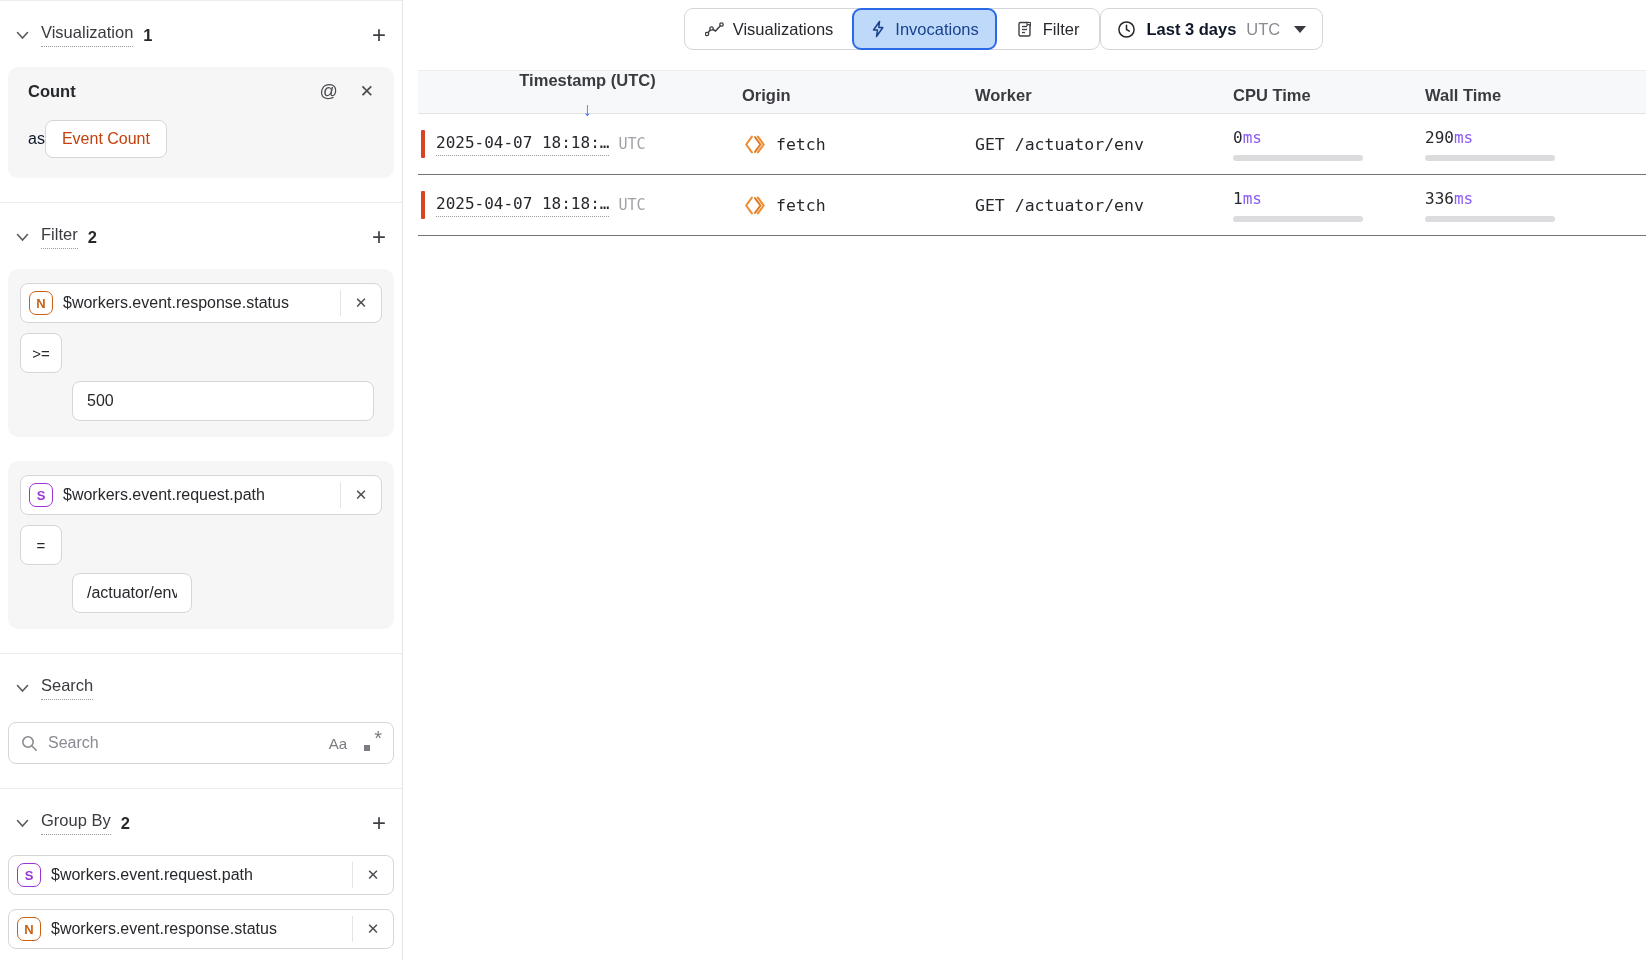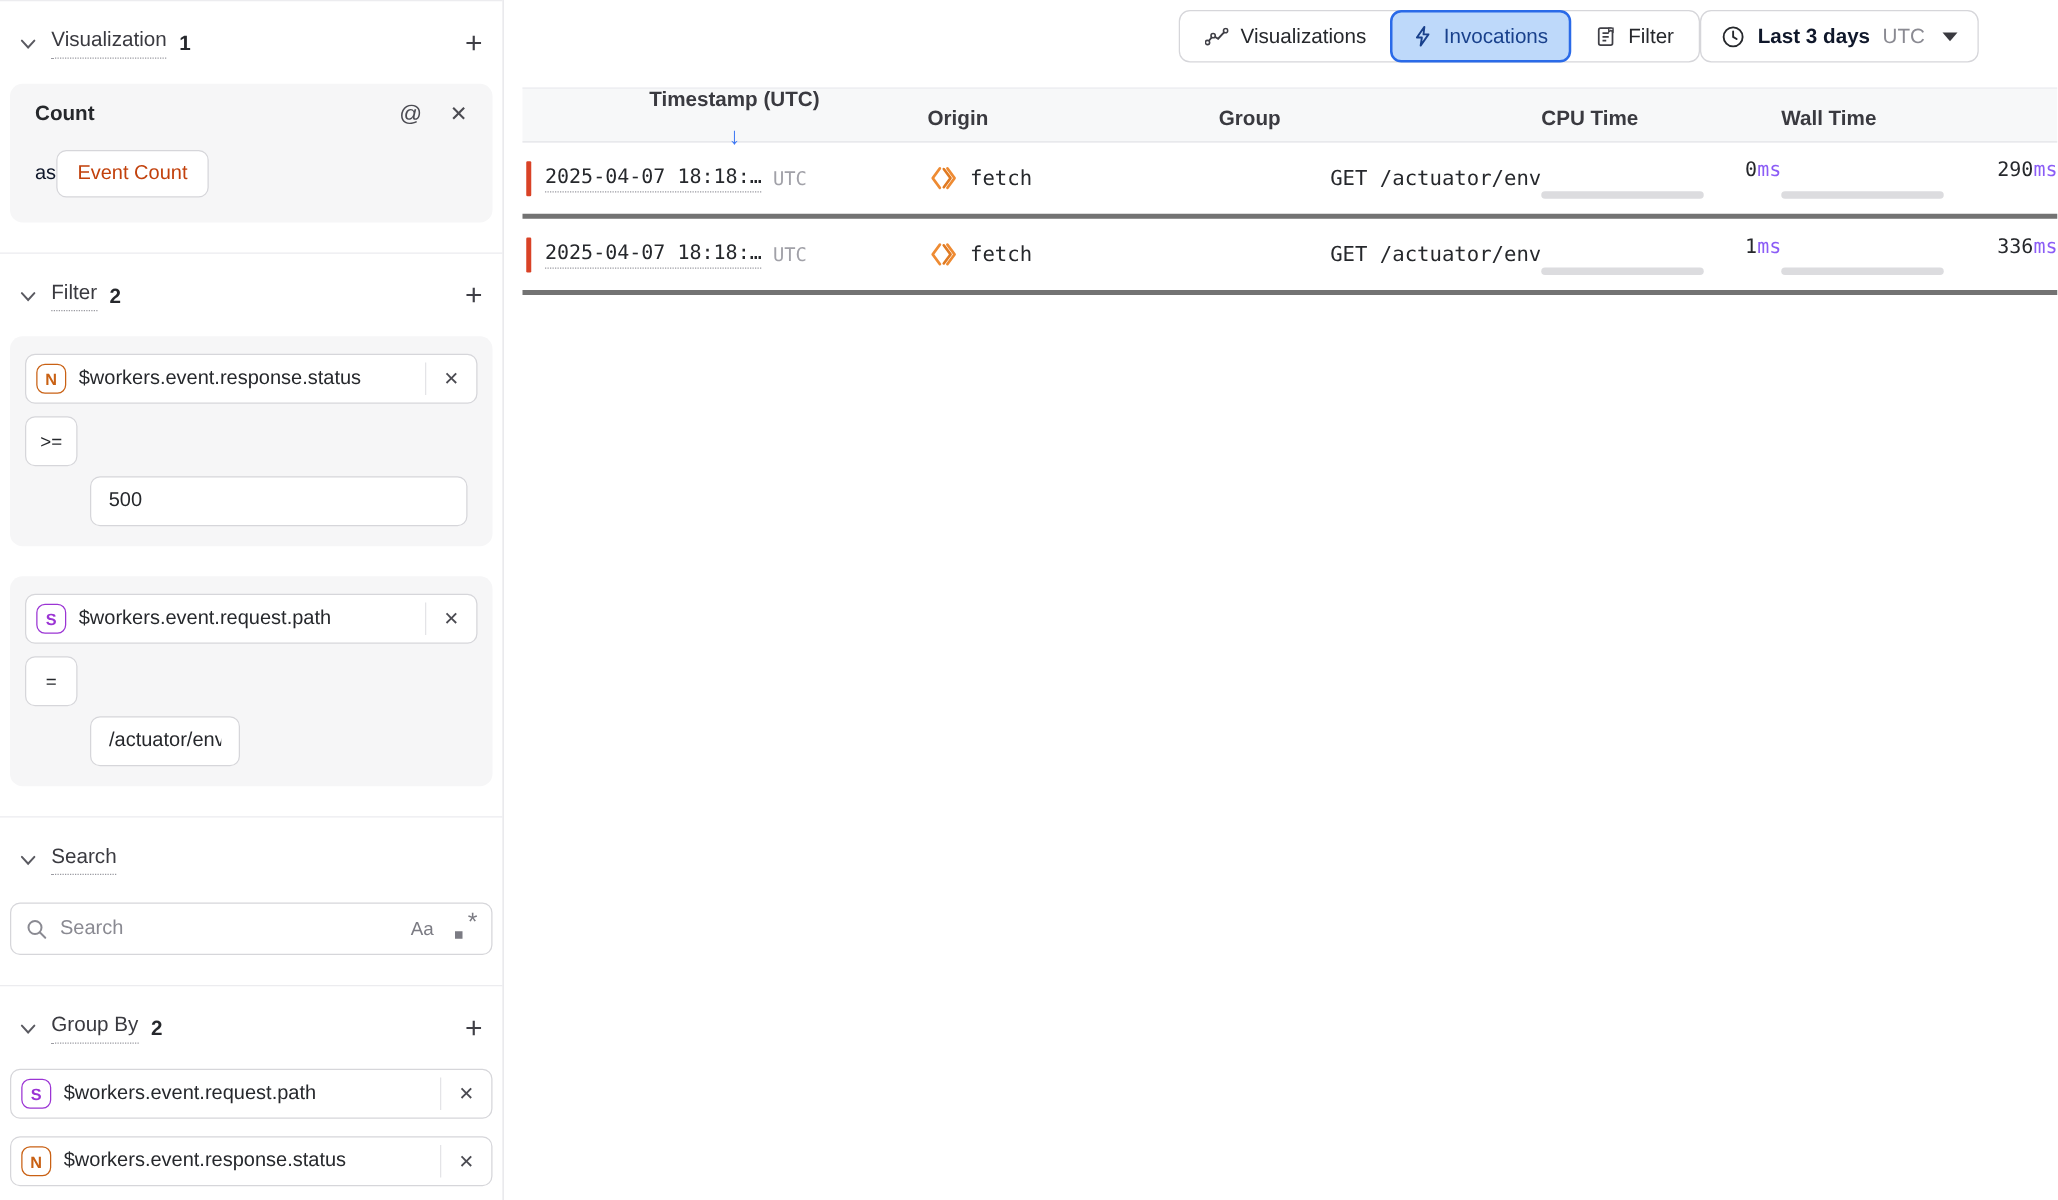--- a/index.html
+++ b/index.html
@@ -62,21 +62,21 @@
   .search-input::placeholder { color:#8a8a92; }
   .aa-toggle { color:#7b7b83; font-size:15px; margin-right:16px; cursor:pointer; }
   .regex-toggle { position:relative; width:18px; height:18px; cursor:pointer; }
   .regex-toggle .sq { position:absolute; left:1px; bottom:1px; width:6px; height:6px; background:#7b7b83; }
   .regex-toggle .ast { position:absolute; right:-1px; top:-7px; font-size:20px; color:#7b7b83; }
 
   .gb-row { margin:10px 8px 14px; }
 
   
   .main { flex:1; display:flex; flex-direction:column; }
-  .main-header { display:flex; align-items:flex-start; justify-content:flex-end;
+  .main-header { display:flex; align-items:flex-start; justify-content:center;
     padding:8px 63px 6px 21px; }
   .tab-group { display:inline-flex; align-items:stretch; border:1px solid #d6d6da;
     border-radius:9px; background:#fff; height:42px; }
   .tab { display:flex; align-items:center; gap:9px; padding:0 18px; font-size:16.5px;
     color:#26282c; cursor:pointer; border:2px solid transparent; border-radius:9px; }
   .tab.active { margin:-1px; background:#bed9fa; border-color:#2a6ae8; color:#19418c; font-weight:500; padding:0 16px; }
   .time-btn { display:flex; align-items:center; gap:10px; border:1px solid #d6d6da;
     border-radius:9px; padding:0 16px; height:42px; font-size:16.5px; background:#fff; cursor:pointer; }
   .time-label { font-weight:600; color:#0f172a; }
   .time-tz { color:#8a8a92; }
@@ -84,21 +84,21 @@
     border-top:7px solid #3a3a40; margin-left:4px; }
 
   .table { margin:14px 0 0 15px; }
   .grid { display:grid; grid-template-columns:324px 233px 258px 192px 1fr; align-items:center; }
   .thead { background:#f7f8f9; border-top:1px solid #ececef; border-bottom:1px solid #e4e4e7; height:44px;
     font-weight:700; font-size:16.5px; color:#3a3a40; }
   .th { padding-left:0;flex-direction:column; }
   .th-first { padding-left:15px; display:flex; align-items:center; gap:10px; cursor:pointer; }
   .sort-arrow { color:#3b76f4; font-size:19px; font-weight:400; line-height:1; }
 
-  .trow { height:61px; border-bottom:4px solid #737373; cursor:pointer;text-align:right; }
+  .trow { height:61px; border-bottom:1px solid #737373; cursor:pointer; }
   .mono { font-family:"DejaVu Sans Mono", monospace; }
   .ts-cell { display:flex; align-items:center; padding-left:3px; }
   .red-bar { width:4px; height:28px; background:#d94226; border-radius:1px; }
   .ts-text { margin-left:11px; font-size:16px; color:#26282c;
     border-bottom:1.5px dotted #9a9aa1; padding-bottom:3px; white-space:nowrap; }
   .ts-utc { margin-left:9px; font-size:15px; color:#a1a1a8; }
   .origin-cell { display:flex; align-items:center; gap:9px; }
   .origin-text, .worker-text { font-size:16.5px; color:#26282c; }
   .metric-cell { display:flex; flex-direction:column; justify-content:center; gap:8px; }
   .metric-val { font-size:16px; }
@@ -278,21 +278,21 @@
       </button>
     </div>
 
     <div class="table">
       <div class="grid thead">
         <div class="th th-first">
           <span>Timestamp (UTC)</span>
           <span class="sort-arrow">↓</span>
         </div>
         <div class="th">Origin</div>
-        <div class="th">Group</div>
+        <div class="th">Worker</div>
         <div class="th">CPU Time</div>
         <div class="th">Wall Time</div>
       </div>
 
       <div class="grid trow">
         <div class="ts-cell">
           <span class="red-bar"></span>
           <span class="ts-text mono">2025-04-07 18:18:…</span>
           <span class="ts-utc mono">UTC</span>
         </div>

